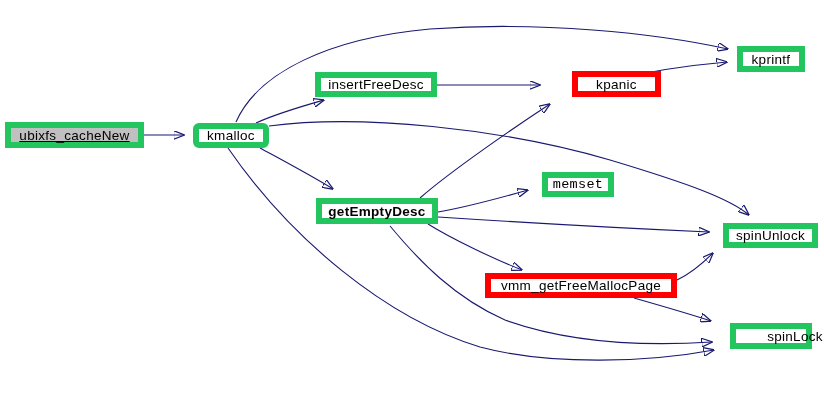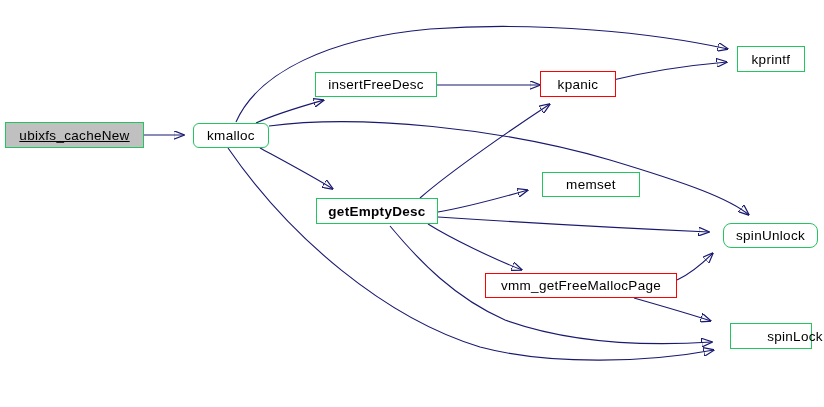--- a/index.html
+++ b/index.html
@@ -23,21 +23,21 @@
     height: 407px;
   }
   .edges path {
     fill: none;
     stroke: #191970;
     stroke-width: 1.1;
   }
   .node {
     position: absolute;
     box-sizing: border-box;
-    border: 1px solid #22c55e;
+    border: 6px solid #22c55e;
     background: #ffffff;
     color: #000000;
     font-size: 13.5px;
     letter-spacing: 0.3px;
     display: flex;
     align-items: center;
     justify-content: center;
     white-space: nowrap;
     cursor: pointer;
   }
@@ -77,27 +77,27 @@
     <path d="M 677,280 C 692,273 702,264 713,253" marker-end="url(#arrow)"></path>
     <path d="M 634,298 C 662,306 690,314 711,321" marker-end="url(#arrow)"></path>
   </svg>
 
   <div class="node current" style="left:5px; top:122px; width:139px; height:26px;text-decoration:underline;">ubixfs_cacheNew</div>
 
   <div class="node" style="left:193px; top:123px; width:76px; height:25px;border-radius:6px;">kmalloc</div>
 
   <div class="node" style="left:315px; top:72px; width:122px; height:25px;">insertFreeDesc</div>
 
-  <div class="node truncated" style="left:540px; top:71px; width:76px; height:26px;">kpanic</div>
+  <div class="node truncated" style="left:572px; top:71px; width:89px; height:26px;">kpanic</div>
 
   <div class="node" style="left:737px; top:46px; width:68px; height:26px;">kprintf</div>
 
-  <div class="node" style="left:542px; top:172px; width:98px; height:25px;">memset</div>
+  <div class="node" style="left:542px; top:172px; width:72px; height:25px;font-family:Liberation Mono, monospace;">memset</div>
 
   <div class="node" style="left:316px; top:198px; width:122px; height:26px;font-weight:bold;">getEmptyDesc</div>
 
-  <div class="node" style="left:723px; top:223px; width:95px; height:25px;border-radius:8px;">spinUnlock</div>
+  <div class="node" style="left:723px; top:223px; width:95px; height:25px;">spinUnlock</div>
 
   <div class="node truncated" style="left:485px; top:273px; width:192px; height:25px;">vmm_getFreeMallocPage</div>
 
   <div class="node" style="left:730px; top:323px; width:82px; height:26px;padding-left:48px;">spinLock</div>
 
 </div>
 
 </body></html>

